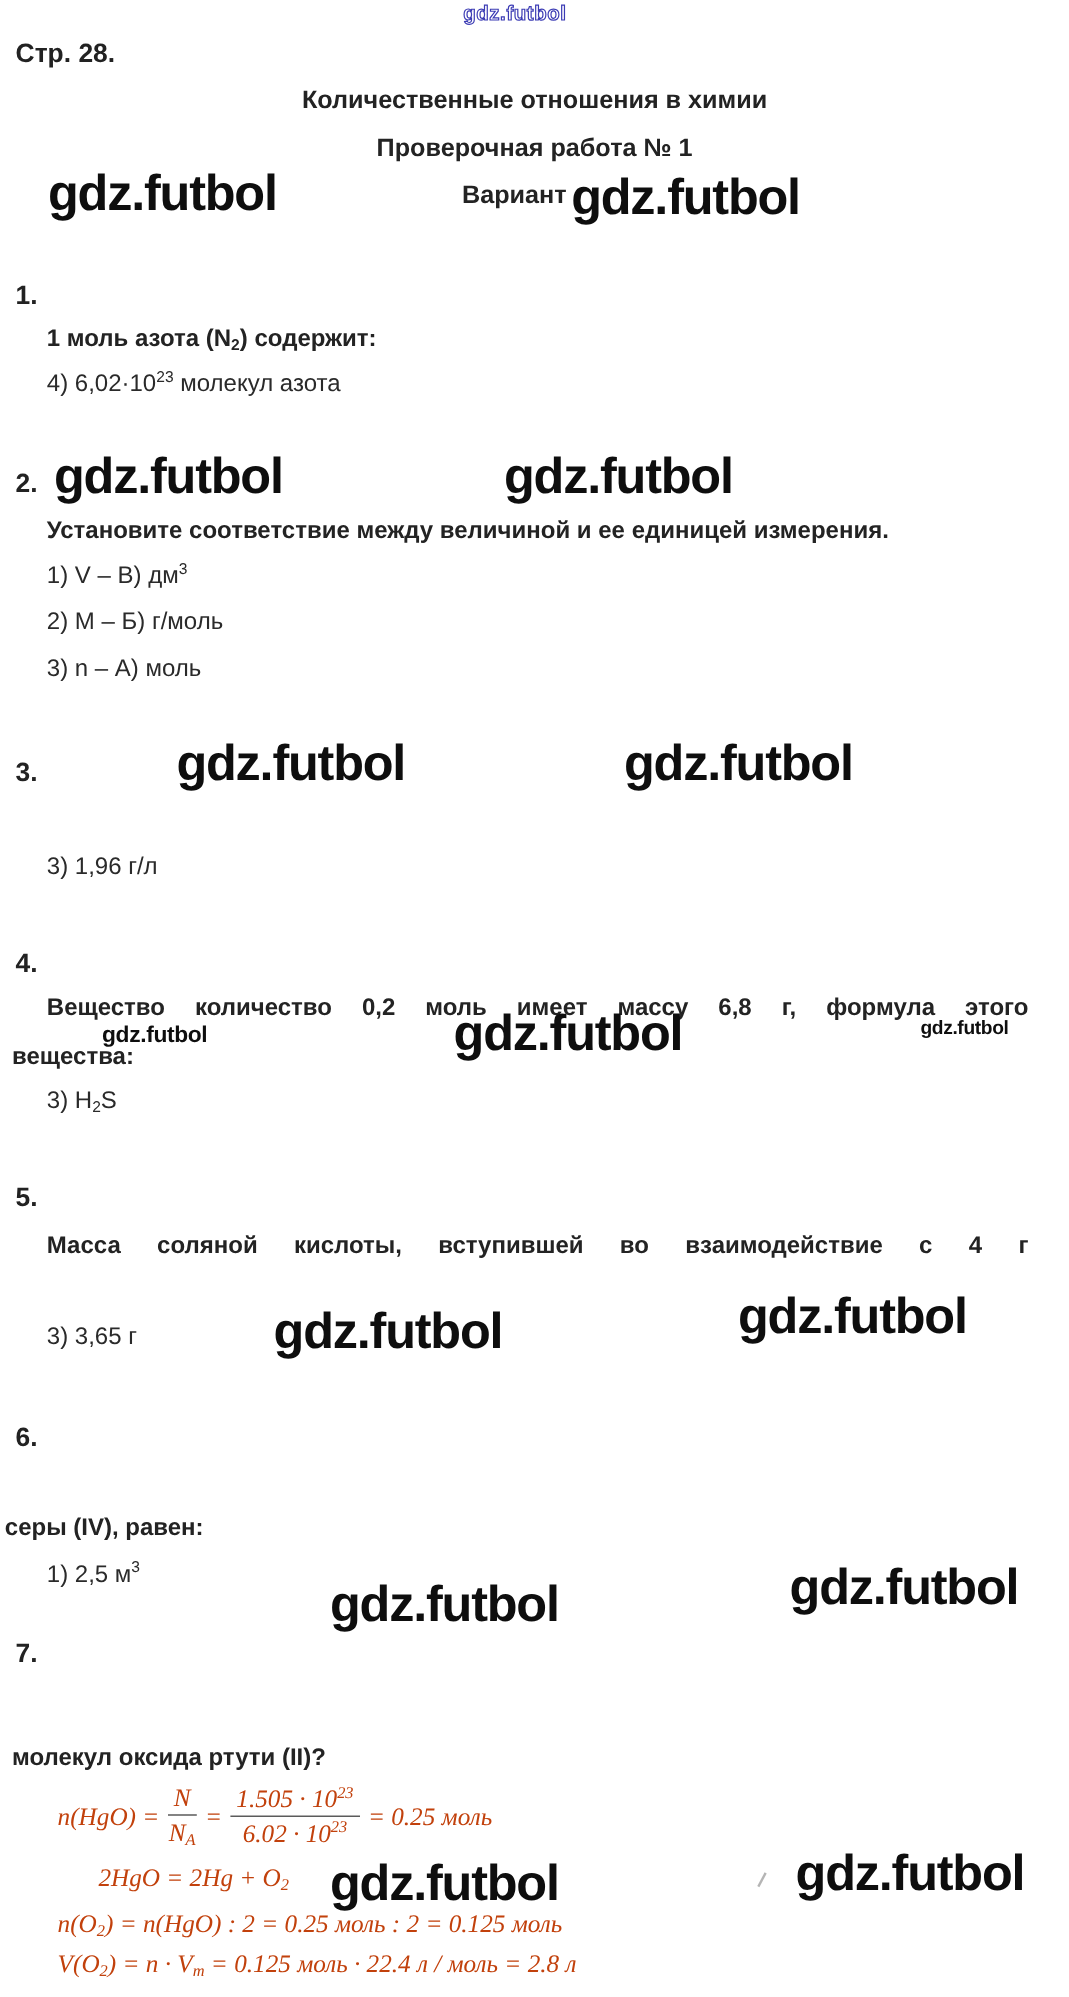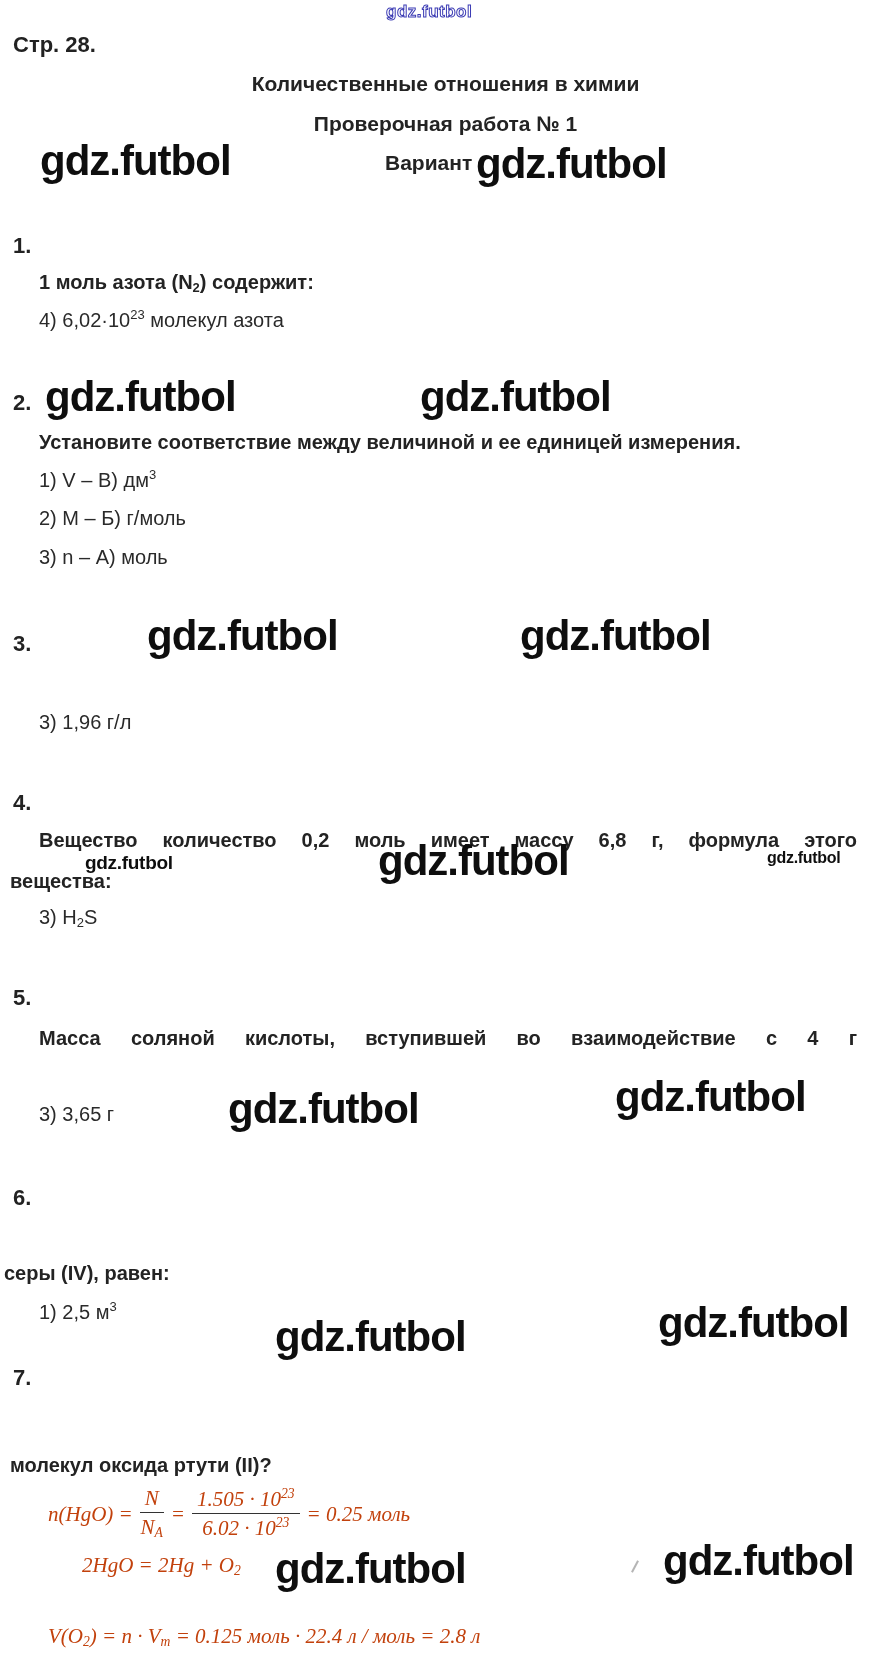--- a/index.html
+++ b/index.html
@@ -118,20 +118,23 @@
       <span class="fnum"><span>1.505 · 10</span><sup>23</sup></span>
       <span class="fden"><span>6.02 · 10</span><sup>23</sup></span>
     </span>
     <span>= 0.25 моль</span>
   </div>
 
   <div class="abs formula" style="left:46px;top:1553px;margin-left:36px;">
     <span><span>2HgO = 2Hg + O</span><sub>2</sub></span>
   </div>
 
+  <div class="abs formula" style="left:48px;top:1591px;">
+    <span><span>n(O</span><sub>2</sub><span>) = n(HgO) : 2 = 0.25 моль : 2 = 0.125 моль</span></span>
+  </div>
 
   <div class="abs formula" style="left:48px;top:1624px;">
     <span><span>V(O</span><sub>2</sub><span>) = n · V</span><sub>m</sub><span> = 0.125 моль · 22.4 л / моль = 2.8 л</span></span>
   </div>
 
   <div class="abs wm" style="left:275px;top:1548px;">gdz.futbol</div>
   <div class="abs wm" style="left:663px;top:1540px;">gdz.futbol</div>
   <div class="abs stray" style="left:634px;top:1560px;"></div>
 
 </div>

